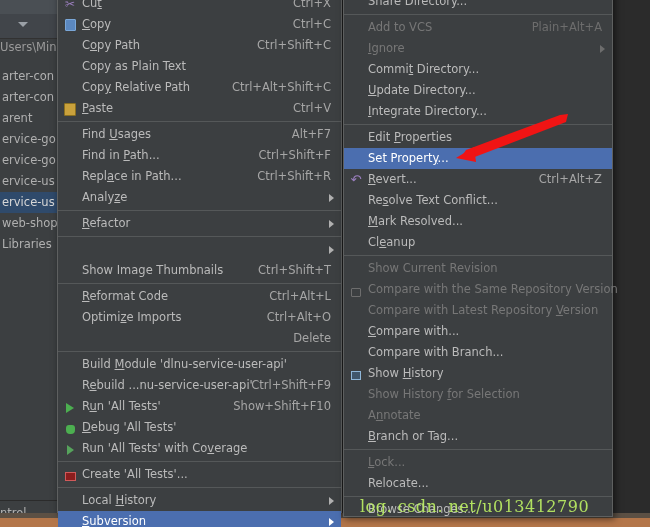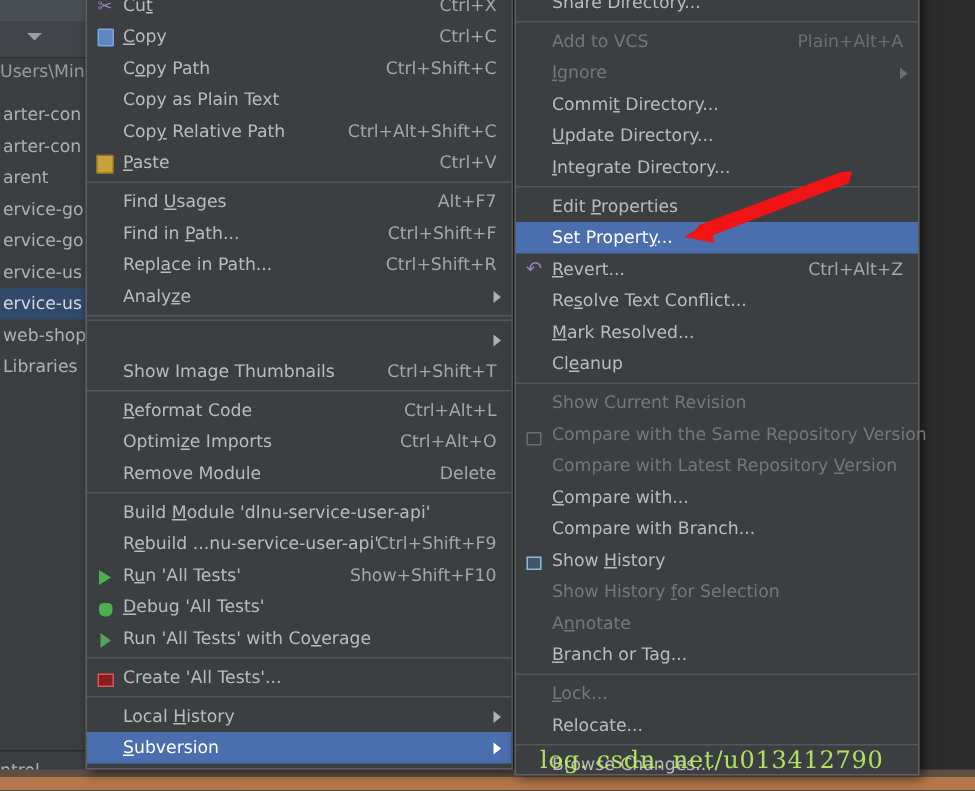--- a/index.html
+++ b/index.html
@@ -358,39 +358,42 @@
       </div>
       <div class="mrow">
         <span class="lbl">Repl<span class="u">a</span>ce in Path...</span>
         <span class="acc">Ctrl+Shift+R</span>
       </div>
       <div class="mrow">
         <span class="lbl">Analy<span class="u">z</span>e</span>
         <span class="arrow"></span>
       </div>
       <div class="msep"></div>
+      <div class="mrow">
+        <span class="lbl"><span class="u">R</span>efactor</span>
+        <span class="arrow"></span>
+      </div>
       <div class="msep"></div>
       <div class="mrow">
         <span class="arrow"></span>
       </div>
       <div class="mrow">
         <span class="lbl">Show Image Thumbnails</span>
         <span class="acc">Ctrl+Shift+T</span>
       </div>
       <div class="msep"></div>
       <div class="mrow">
         <span class="lbl"><span class="u">R</span>eformat Code</span>
         <span class="acc">Ctrl+Alt+L</span>
       </div>
       <div class="mrow">
         <span class="lbl">Optimi<span class="u">z</span>e Imports</span>
         <span class="acc">Ctrl+Alt+O</span>
       </div>
       <div class="mrow">
-        <span class="lbl">Remove Module</span>
         <span class="acc">Delete</span>
       </div>
       <div class="msep"></div>
       <div class="mrow">
         <span class="lbl">Build <span class="u">M</span>odule 'dlnu-service-user-api'</span>
       </div>
       <div class="mrow">
         <span class="lbl">R<span class="u">e</span>build ...nu-service-user-api'</span>
         <span class="acc">Ctrl+Shift+F9</span>
       </div>

